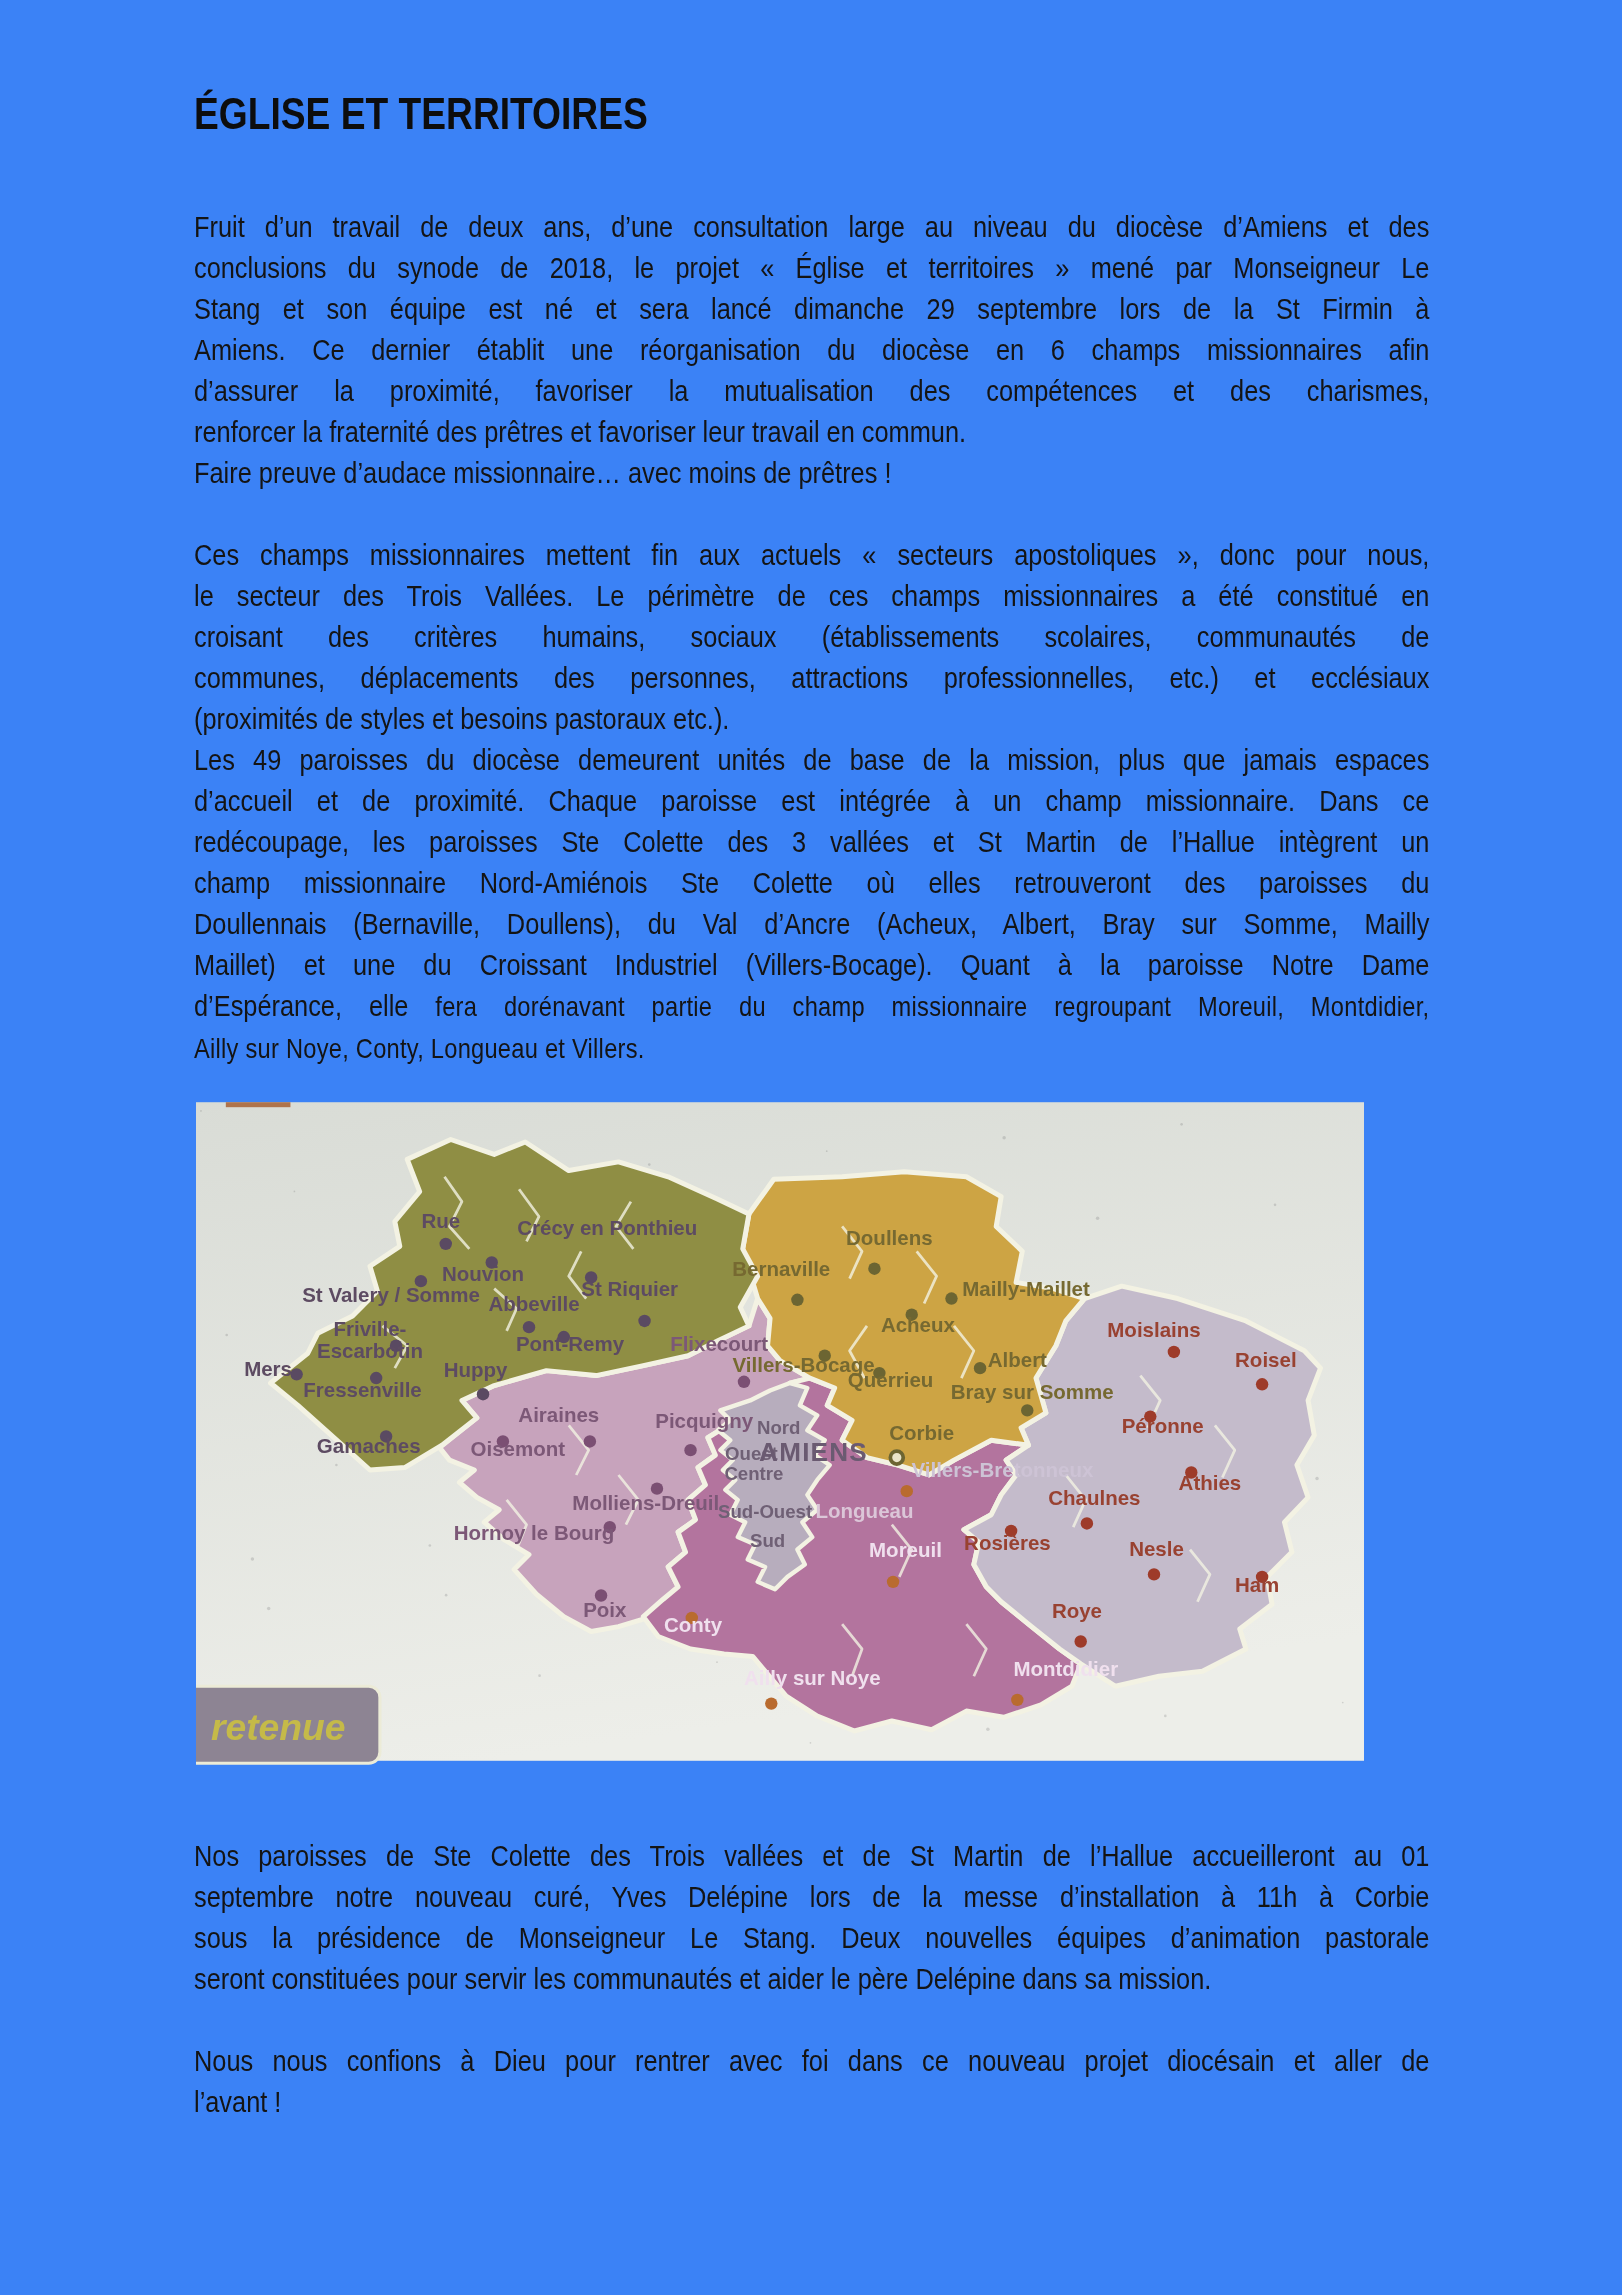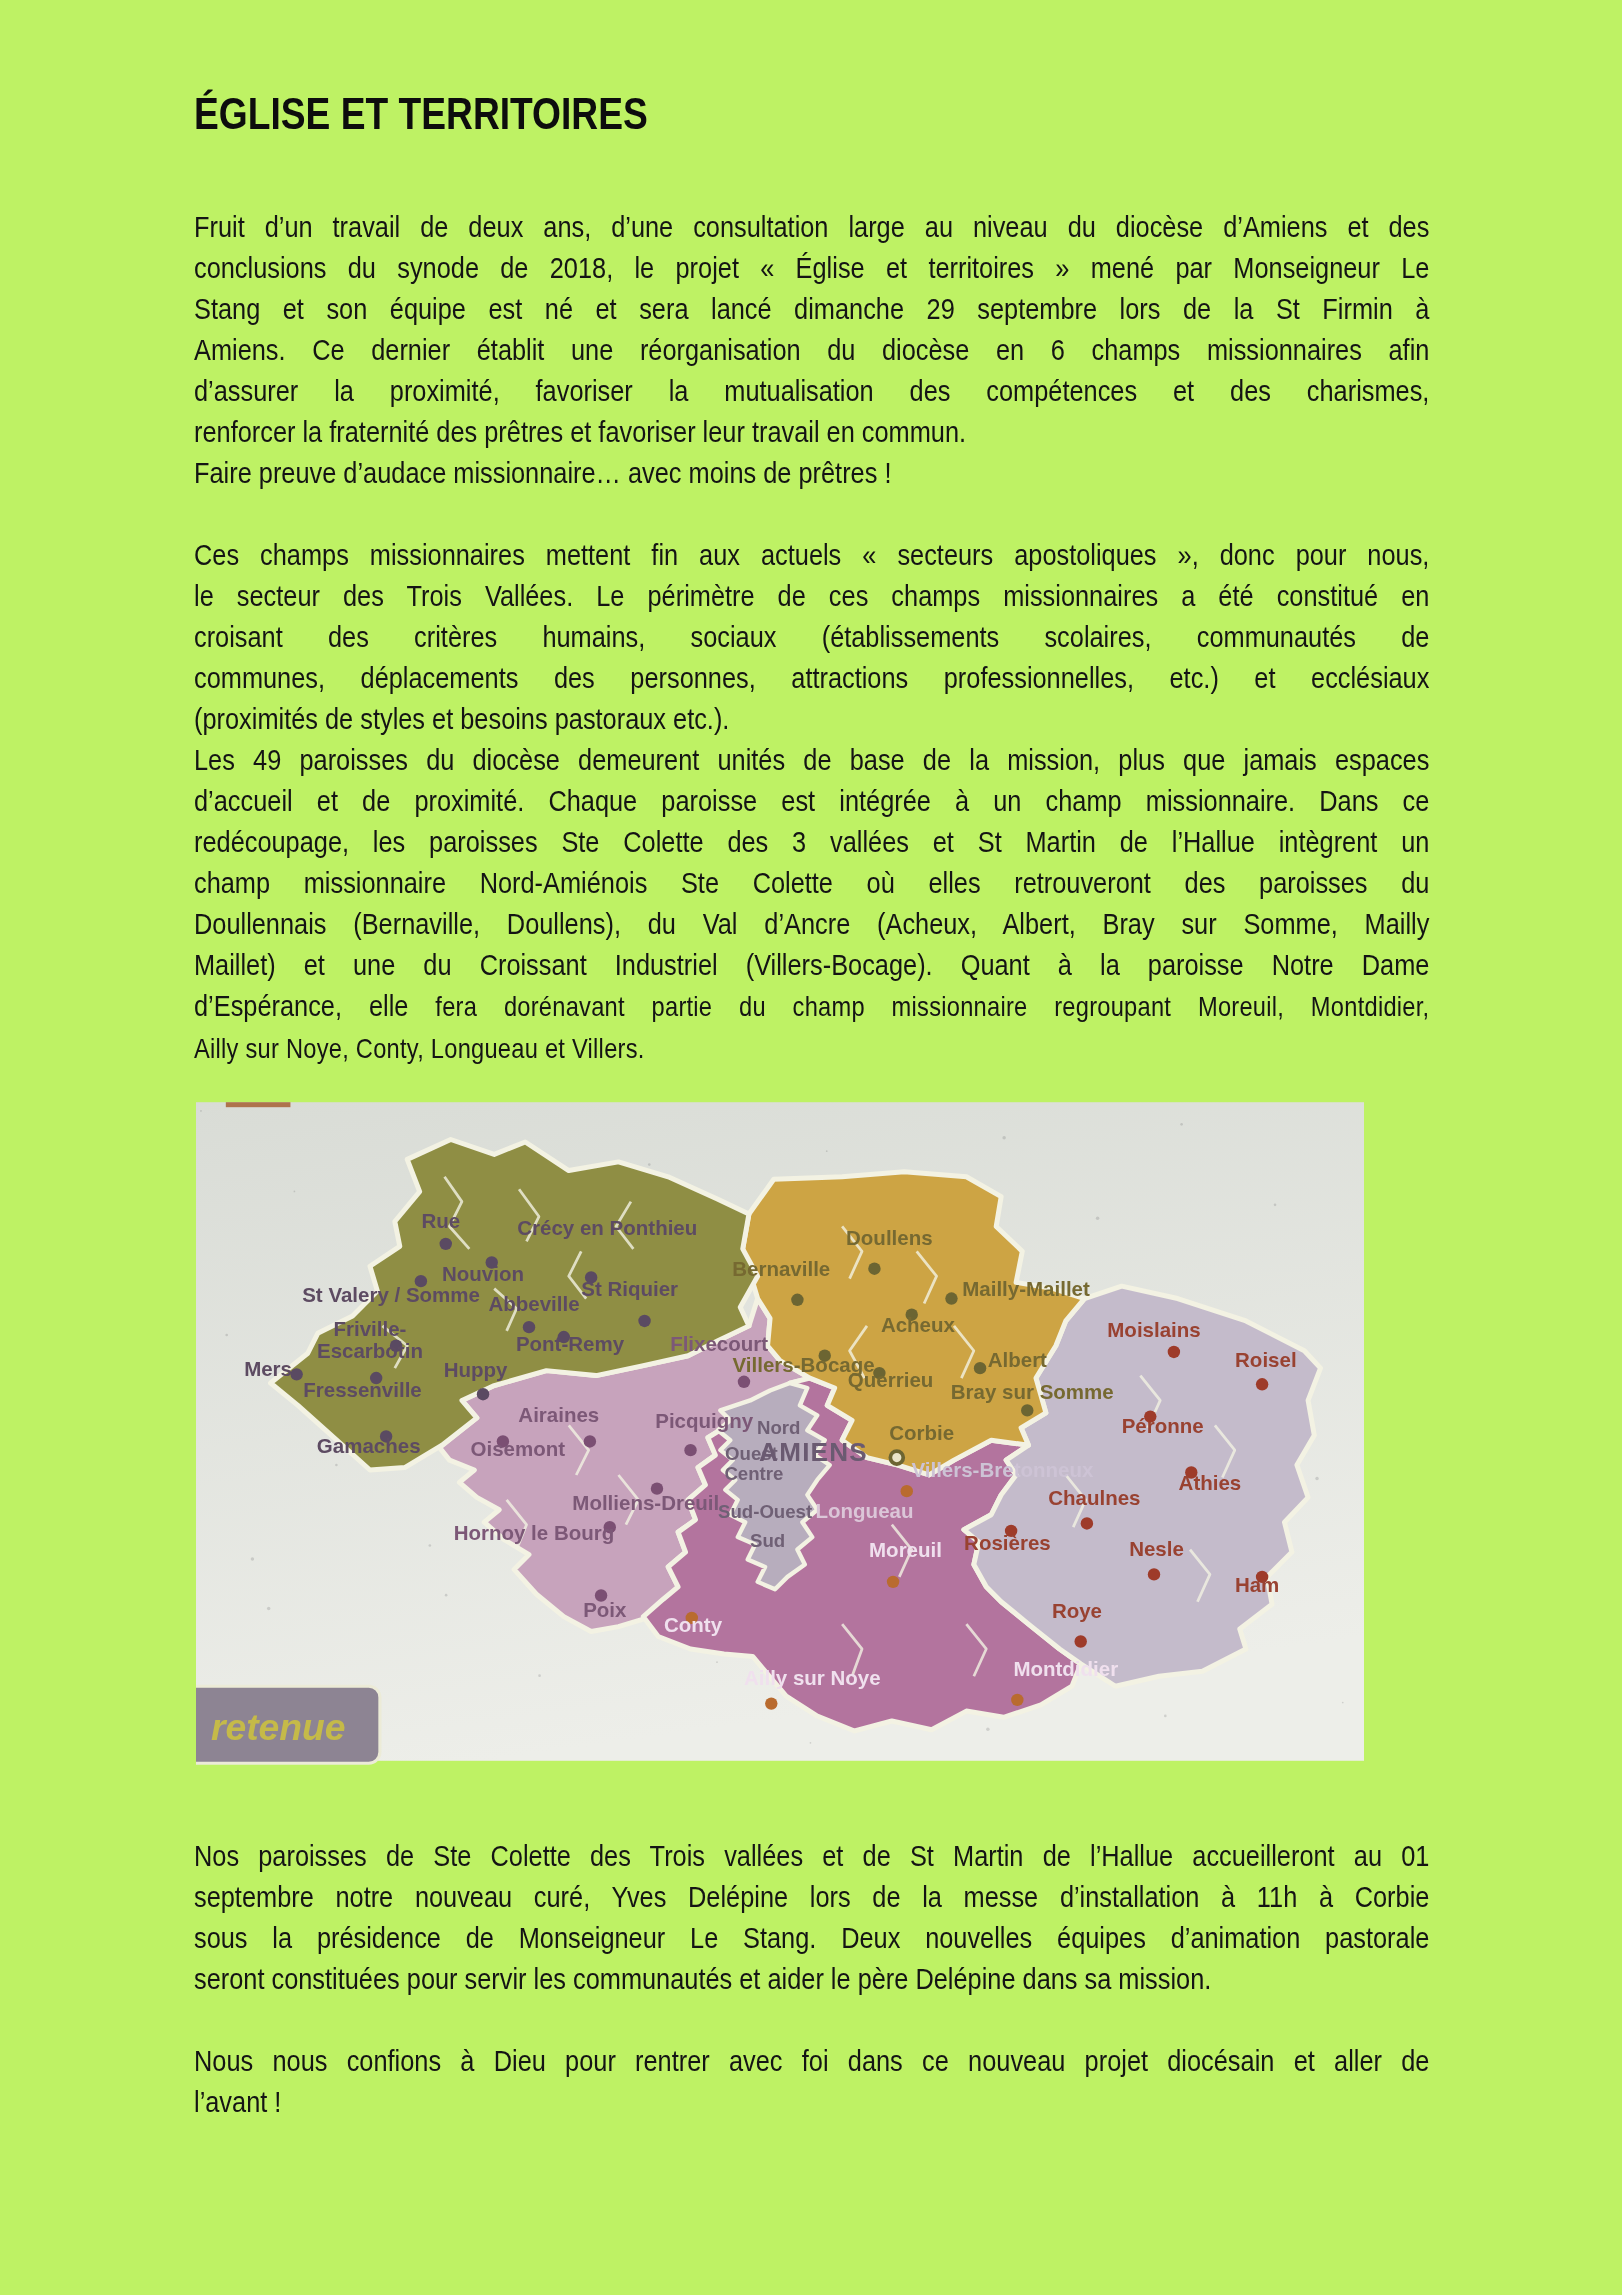--- a/index.html
+++ b/index.html
@@ -1,18 +1,18 @@
 <!DOCTYPE html>
 <html style="font-size:10.5px"><head>
 <meta charset="utf-8">
 <style>
   html,body { margin:0; padding:0; background:#9a9a9a; }
   .page {
     position:relative; width:1623px; height:2295px; margin:0 auto;
-    background:#bef264; overflow:hidden;
+    background:#3b82f6; overflow:hidden;
     font-family:"Liberation Sans", sans-serif; color:#141414;
   }
   .content { position:absolute; inset:0; padding:89px 193px 0 194px; box-sizing:border-box; }
   .cond { transform:scaleX(0.845); transform-origin:0 0; width:1462px; }
   h1.doc-title {
     font-size:44px; font-weight:700; margin:0 0 68px 0; line-height:1.12;
     letter-spacing:0px; color:#0d0d0d;
   }
   .para { font-size:30px; line-height:41px; margin:0; }
   .para .ln { text-align:justify; text-align-last:justify; -moz-text-align-last:justify; }

